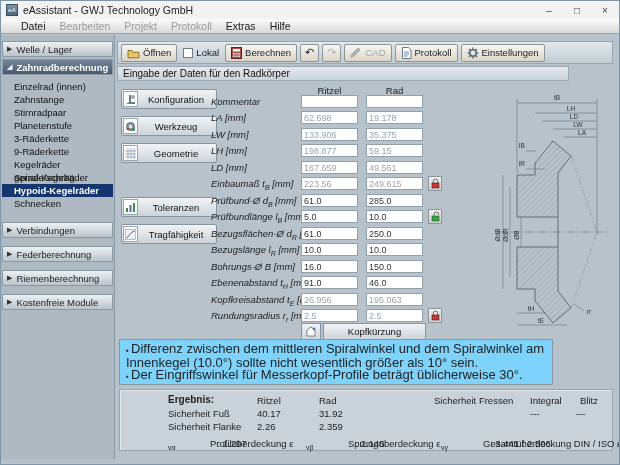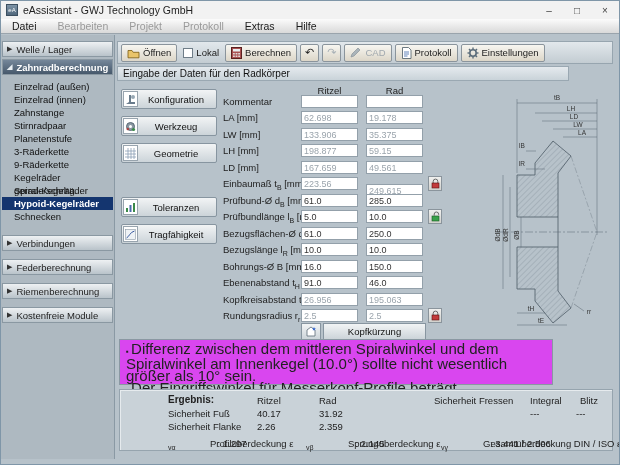--- a/index.html
+++ b/index.html
@@ -13,21 +13,21 @@
               display:flex; align-items:center; padding-left:5px; gap:5px; font-size:10.5px; color:#222; }
   .appicon { width:12px; height:12px; background:linear-gradient(#7d93a6,#51687c); border:1px solid #3c4f60;
              color:#fff; font-size:6px; display:flex; align-items:center; justify-content:center; }
   .wctrls { position:absolute; right:0; top:0; height:18px; display:flex; }
   .wctrl { width:28px; height:18px; display:flex; align-items:center; justify-content:center;
            font-size:10px; color:#444; }
 
   
   .menubar { position:absolute; left:0; top:18px; right:0; height:15px;
              background:linear-gradient(#fbfbfb,#d9d9d9); border-bottom:1px solid #9aa4ac;
-             display:flex; align-items:center; padding-left:4px; font-size:10.5px;gap:7px; }
+             display:flex; align-items:center; padding-left:13px; font-size:10.5px; }
   .menuitem { padding:0 7px; }
   .menuitem.disabled { color:#9a9a9a; }
 
   
   .sidebar { position:absolute; left:0; top:34px; width:114px; bottom:5px;
              background:#aeb9c1; border-right:1px solid #8a99a4; padding-top:6px; }
   .sgroup { margin:0 1px 2px 1px; height:16px; background:linear-gradient(#eef1f3,#b9c3ca);
             border:1px solid #8a98a2; display:flex; align-items:center; gap:4px;
             padding-left:4px; font-size:9.5px; color:#222; }
   .sgroup .arr { font-size:7px; color:#333; }
@@ -61,42 +61,42 @@
   .navbtn { position:absolute; left:120px; width:96px; height:20px;
             background:linear-gradient(#f2f4f5,#ccd4d9); border:1px solid #8795a0; border-radius:2px;
             display:flex; align-items:center; font-size:9.5px; color:#111; }
   .navbtn.active { background:linear-gradient(#e9edef,#c0cad0); border-color:#6e7e8a; }
   .nicon { width:15px; height:16px; background:#fff; border:1px solid #98a4ae; margin-left:1px;
            display:flex; align-items:center; justify-content:center; }
   .navbtn .lbl { flex:1; text-align:center; padding-right:2px; }
 
   
   .colhdr { position:absolute; top:84px; font-size:9.5px; color:#222; width:57px; text-align:center; }
-  .flabel { position:absolute; left:222px; font-size:9.5px; color:#222; line-height:13px; white-space:nowrap; }
+  .flabel { position:absolute; left:210px; font-size:9.5px; color:#222; line-height:13px; white-space:nowrap;font-style:italic; }
   .flabel sub { font-size:7px; }
   .fin { position:absolute; width:57px; height:13px; border:1px solid #93a0aa; background:#fff;
          font-size:9px; padding:0 2px; font-family:inherit; color:#333; }
   .fin.dis { color:#9aa4ac; }
   .c1 { left:300px; } .c2 { left:365px; }
   .lockbtn { position:absolute; left:427px; width:14px; height:15px; border:1px solid #8a949c;
              background:linear-gradient(#f0f0ee,#d2d2ce); display:flex; align-items:center;
              justify-content:center; padding:0; }
   .kiconbtn { position:absolute; left:300px; top:322px; width:20px; height:17px;
               border:1px solid #8795a0; background:linear-gradient(#f2f4f5,#ccd4d9);
               display:flex; align-items:center; justify-content:center; }
   .kbtn { position:absolute; left:322px; top:322px; width:103px; height:17px;
           background:linear-gradient(#f2f4f5,#ccd4d9); border:1px solid #8795a0;
           font-size:9.5px; color:#111; display:flex; align-items:center; justify-content:center; }
 
   
   .diagram { position:absolute; left:478px; top:84px; width:136px; height:248px; }
 
   
-  .notes { position:absolute; left:118px; top:338px; width:434px; height:46px; background:#d946ef;
-           border:1px solid #8a98a2; padding:3px 6px; font-size:15px; color:#222; line-height:12px; }
+  .notes { position:absolute; left:118px; top:338px; width:434px; height:46px; background:#7dd3fc;
+           border:1px solid #8a98a2; padding:3px 6px; font-size:13px; color:#222; line-height:12px; }
   .note::before { content:"▪ "; font-size:8px; }
 
   
   .results { position:absolute; left:118px; top:388px; width:494px; height:62px;
              background:#c9d2d8; border:1px solid #96a4ae; box-shadow:inset 1px 1px 0 #e6ebee;
              font-size:9.5px; color:#222; }
   .results span { position:absolute; white-space:nowrap;padding-left:42px; }
   .results sub { font-size:7px; }
   .rb { font-weight:bold; }
   .ctr { text-align:center; }
@@ -128,21 +128,20 @@
   <div class="sidebar">
     <div class="sgroup">
       <span class="arr">▶</span>
       <span>Welle / Lager</span>
     </div>
     <div class="sgroup dark">
       <span class="arr">◢</span>
       <span>Zahnradberechnung</span>
     </div>
     <div class="sitems">
-      <div class="sitem">Einzelrad (außen)</div>
       <div class="sitem">Einzelrad (innen)</div>
       <div class="sitem">Zahnstange</div>
       <div class="sitem">Stirnradpaar</div>
       <div class="sitem">Planetenstufe</div>
       <div class="sitem">3-Räderkette</div>
       <div class="sitem">9-Räderkette</div>
       <div class="sitem">Kegelräder gerade/schräg</div>
       <div class="sitem">Spiral-Kegelräder</div>
       <div class="sitem selected">Hypoid-Kegelräder</div>
       <div class="sitem">Schnecken</div>
@@ -308,21 +307,21 @@
   <span class="flabel" style="top:143px"><span>LH [mm]</span><sub></sub><span></span></span>
   <input class="fin c1 dis" style="top: 143px;" readonly="" value="198.877">
   <input class="fin c2 dis" style="top: 143px;" readonly="" value="59.15">
 
   <span class="flabel" style="top:160px"><span>LD [mm]</span><sub></sub><span></span></span>
   <input class="fin c1 dis" style="top: 160px;" readonly="" value="167.659">
   <input class="fin c2 dis" style="top: 160px;" readonly="" value="49.561">
 
   <span class="flabel" style="top:176px"><span>Einbaumaß t</span><sub>B</sub><span> [mm]</span></span>
   <input class="fin c1 dis" style="top: 176px;" readonly="" value="223.56">
-  <input class="fin c2 dis" style="top: 176px; margin-top: 7px;" readonly="" value="249.615">
+  <input class="fin c2 dis" style="top: 176px;" readonly="" value="249.615">
   <button class="lockbtn" style="top:175px">
       <svg width="9" height="11">
         <path d="M2.2,5 V3.4 A2.3,2.3 0 0 1 6.8,3.4 V5" fill="none" stroke="#6a6a6a" stroke-width="1"></path>
         <rect x="1" y="5" width="7" height="5" fill="#c23b3b" stroke="#5a1010" stroke-width="0.6"></rect>
       </svg>
     </button>
 
   <span class="flabel" style="top:193px"><span>Prüfbund-Ø d</span><sub>B</sub><span> [mm]</span></span>
   <input class="fin c1" style="top: 193px;" value="61.0">
   <input class="fin c2" style="top: 193px;" value="285.0">

